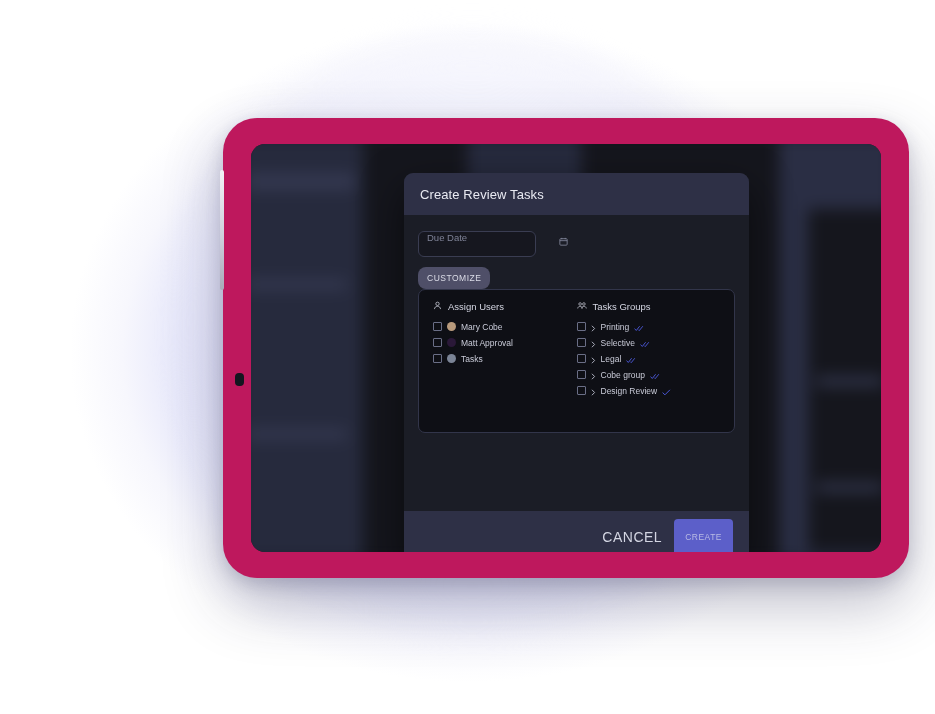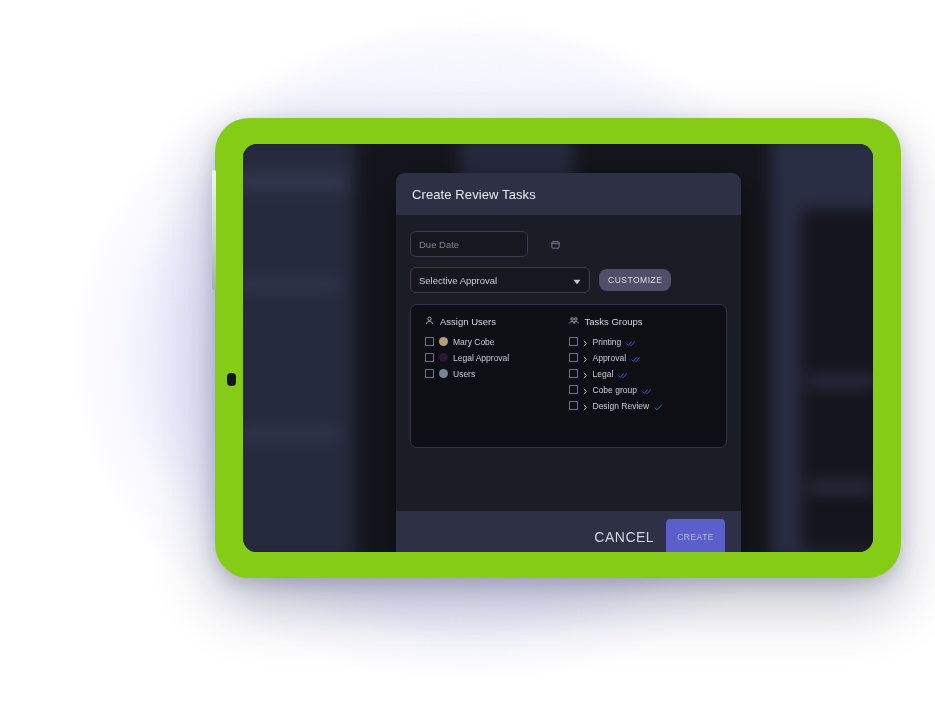--- a/index.html
+++ b/index.html
@@ -32,24 +32,24 @@
     border-radius: 50%;
     background: radial-gradient(ellipse at 50% 45%,
       rgba(255,255,255,0.92) 0%, rgba(252,252,255,0.80) 34%,
       rgba(240,240,252,0.45) 60%, rgba(230,230,250,0.0) 80%);
     filter: blur(14px);
   }
 
   
   #tablet {
     position: absolute;
-    left: 215px; top: 118px;
+    left: 223px; top: 118px;
     width: 686px; height: 460px;
     border-radius: 34px;
-    background: #84cc16;
+    background: #be185d;
     box-shadow:
       0 26px 60px rgba(40,40,80,0.30),
       0 6px 18px rgba(40,40,80,0.18);
   }
   #tablet-edge-hilite {
     position: absolute;
     left: -3px; top: 52px;
     width: 4px; height: 120px;
     border-radius: 3px;
     background: linear-gradient(180deg,#f2f2f5,#cfd0dc 55%,#a9aab8);
@@ -121,21 +121,21 @@
 
   .field-row { display: flex; align-items: center; gap: 9px; }
 
   #due-date-field {
     width: 118px;
     height: 26px;
     border: 1px solid #3a3d52;
     border-radius: 6px;
     background: #16171f;
     display: flex;
-    align-items: center;
+    align-items: flex-start;
     padding: 0 8px;
     box-sizing: border-box;
   }
   #due-date-input {
     flex: 1;
     color: #7e8296;
     font-size: 9.5px;
     background: none;
     border: none;
     outline: none;
@@ -193,21 +193,20 @@
     resize: none;
     background: none;
     color: #c8cad6;
     font-size: 9.5px;
     font-family: "Liberation Sans", sans-serif;
     padding: 0;
   }
   #description-input::placeholder { color: #7e8296; }
 
   #assign-panel {
-    margin-top: 11px;
     height: 144px;
     border: 1px solid #32354a;
     border-radius: 7px;
     background: #0e0f15;
     box-sizing: border-box;
     padding: 11px 14px;
     display: flex;
   }
   .assign-column { width: 50%; }
   .assign-heading {
@@ -347,28 +346,20 @@
           <input id="due-date-input" type="text" placeholder="Due Date" style="">
           <span>
             <svg width="9" height="9" viewBox="0 0 16 16" fill="none" stroke="#8b8fa3" stroke-width="1.4">
               <rect x="1.5" y="3" width="13" height="11.5" rx="1.6"></rect>
               <path d="M1.5 6.5h13M5 1.5v2.6M11 1.5v2.6"></path>
             </svg>
           </span>
         </div>
 
         <div class="field-row">
-          <div id="approval-select">
-            <span id="approval-value">Selective Approval</span>
-            <span>
-              <svg width="8" height="6" viewBox="0 0 10 7">
-                <path d="M0.6 0.8 L9.4 0.8 L5 6.2 Z" fill="#c3c5d4"></path>
-              </svg>
-            </span>
-          </div>
           <button id="customize-button">CUSTOMIZE</button>
         </div>
 
 
         <div id="assign-panel">
 
           <div class="assign-column">
             <div class="assign-heading">
               <span>
                 <svg width="9" height="9" viewBox="0 0 16 16" fill="none" stroke="#d5d7e3" stroke-width="1.3">
@@ -380,26 +371,26 @@
             </div>
 
             <div class="assign-row">
               <span class="checkbox"></span>
               <span class="avatar" style="background:#b89a7c"></span>
               <span class="row-label">Mary Cobe</span>
             </div>
             <div class="assign-row">
               <span class="checkbox"></span>
               <span class="avatar" style="background:#2a1838"></span>
-              <span class="row-label">Legal Approval</span>
+              <span class="row-label">Matt Approval</span>
             </div>
             <div class="assign-row">
               <span class="checkbox"></span>
               <span class="avatar" style="background:#7b8496"></span>
-              <span class="row-label">Users</span>
+              <span class="row-label">Tasks</span>
             </div>
           </div>
 
           <div class="assign-column">
             <div class="assign-heading">
               <span>
                 <svg width="10" height="9" viewBox="0 0 20 16" fill="none" stroke="#d5d7e3" stroke-width="1.3">
                   <circle cx="6.2" cy="5" r="2.6"></circle>
                   <circle cx="13.8" cy="5" r="2.6"></circle>
                   <path d="M1.4 14c0-2.6 2.1-4.2 4.8-4.2S11 11.4 11 14"></path>
@@ -424,21 +415,21 @@
                   </svg>
               </span>
             </div>
             <div class="assign-row">
               <span class="checkbox"></span>
               <span class="chevron-icon">
                 <svg width="5" height="7" viewBox="0 0 6 9" fill="none" stroke="#b6b9c8" stroke-width="1.2">
                     <path d="M1 1l3.4 3.5L1 8"></path>
                   </svg>
               </span>
-              <span class="row-label">Approval</span>
+              <span class="row-label">Selective</span>
               <span class="check-icon">
                 <svg width="11" height="7" viewBox="0 0 16 9" fill="none" stroke="#4c5ae0" stroke-width="1.3">
                     <path d="M0.8 4.6L3.3 7.4L8.2 1.2"></path>
                     <path d="M6.2 6.2L7.6 7.6L12.8 1.2"></path>
                   </svg>
               </span>
             </div>
             <div class="assign-row">
               <span class="checkbox"></span>
               <span class="chevron-icon">

